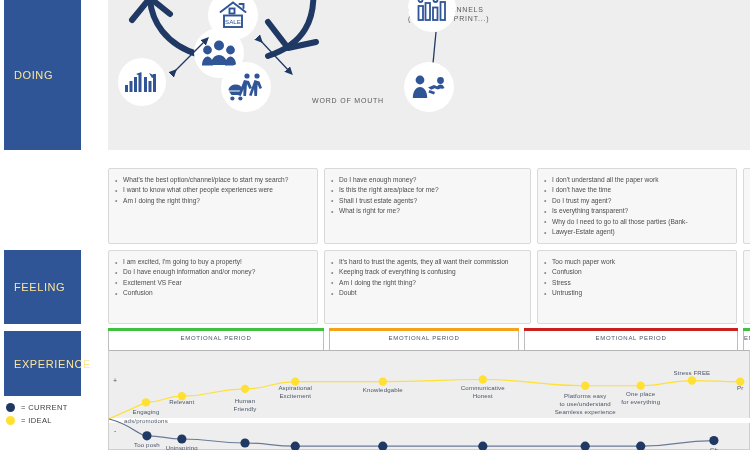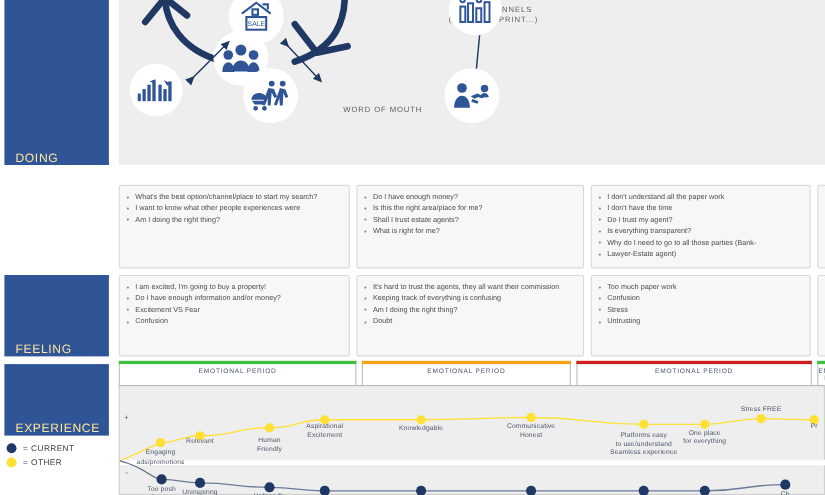--- a/index.html
+++ b/index.html
@@ -6,23 +6,23 @@
   html, body {
     width: 750px; height: 450px;
     background: #ffffff;
     font-family: "Liberation Sans", sans-serif;
     overflow: hidden;
   }
   #stage { position: relative; width: 750px; height: 450px; background:#fff; }
 
   
   .row-label {
-    position: absolute; left: 4px; width: 95px;
+    position: absolute; left: 4px; width: 77px;
     background: #2f5597;
-    display: flex; align-items: flex-end;
+    display: flex; align-items: center;
   }
   .row-label span {
     color: #ffe599;
     font-size: 11px;
     letter-spacing: .6px;
     padding-left: 10px;
     font-weight: 400;
   }
   #lbl-doing      { top: 0px;   height: 150px; }
   #lbl-thinking   { top: 168px; height: 76px; }
@@ -384,16 +384,16 @@
     </div>
   </div>
 
   <div id="legend">
       <div class="leg-row">
         <div class="leg-dot" style="background: rgb(31, 56, 100);"></div>
         <div class="leg-txt">= CURRENT</div>
       </div>
       <div class="leg-row">
         <div class="leg-dot" style="background: rgb(255, 224, 51);"></div>
-        <div class="leg-txt">= OTHER</div>
+        <div class="leg-txt">= IDEAL</div>
       </div>
     </div>
 </div>
 
 </body></html>

